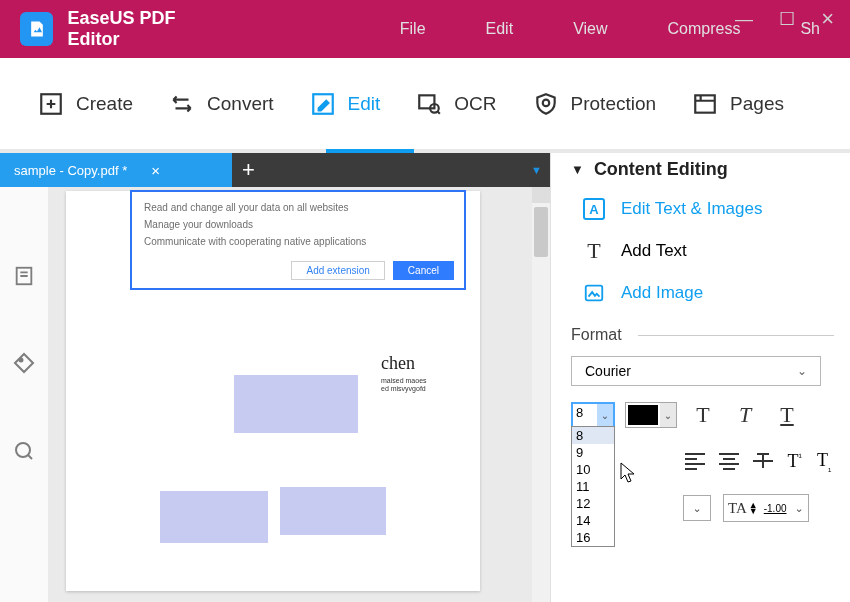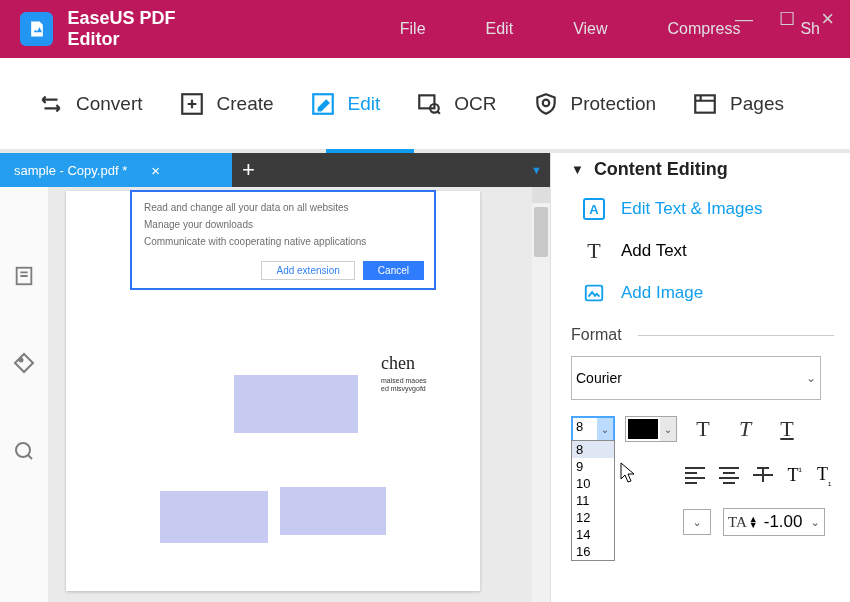--- a/index.html
+++ b/index.html
@@ -28,21 +28,21 @@
 .tab-close { font-size: 15px; cursor: pointer; }
 .tabbar-rest { flex: 1; background: #3b3b3b; display: flex; align-items: center; padding: 0 10px; position: relative; }
 .add-tab { color: #fff; font-size: 22px; cursor: pointer; }
 .tab-arrow { position: absolute; right: 8px; color: #1c91e2; font-size: 11px; }
 
 .doc-area { flex: 1; background: #eaeaea; position: relative; display: flex; }
 .left-rail { width: 48px; background: #fafafa; display: flex; flex-direction: column; align-items: center; padding-top: 78px; gap: 60px; }
 .rail-icon { color: #7d7d7d; cursor: pointer; }
 .page-canvas { flex: 1; position: relative; padding: 4px 0 0 18px; }
 .page { background: #fff; width: 414px; height: 400px; position: relative; box-shadow: 0 1px 3px rgba(0,0,0,.2); }
-.dialog { position: absolute; left: 64px; top: -1px; width: 306px; height: 100px; border: 2px solid #2f74f4; background: #fff; padding: 10px 12px 26px; font-size: 10px; color: #6e6e6e; }
+.dialog { position: absolute; left: 64px; top: -1px; width: 336px; height: 100px; border: 2px solid #2f74f4; background: #fff; padding: 10px 12px 26px; font-size: 10px; color: #6e6e6e; }
 .dialog .line { margin-bottom: 6px; }
 .dlg-btns { position: absolute; right: 10px; bottom: 8px; display: flex; gap: 8px; }
 .dlg-btn { font-size: 10px; padding: 3px 14px; border: 1px solid #cfcfcf; background: #fff; color: #3383f4; cursor: pointer; }
 .dlg-btn.primary { background: #307cff; color: #fff; border-color: #307cff; }
 .sel-box { position: absolute; background: #c7cbf1; }
 .sb1 { left: 168px; top: 184px; width: 124px; height: 58px; }
 .sb2 { left: 94px; top: 300px; width: 108px; height: 52px; }
 .sb3 { left: 214px; top: 296px; width: 106px; height: 48px; }
 .chen { position: absolute; top: 162px; left: 315px; font-family: Georgia, serif; font-size: 18px; color: #222; }
 .chen-sub { position: absolute; top: 186px; left: 315px; font-size: 7px; line-height: 8px; color: #333; width: 46px; word-break: break-all; }
@@ -53,42 +53,42 @@
 .sidepanel { width: 300px; background: #fff; border-left: 1px solid #e1e1e1; padding: 4px 16px 10px 20px; overflow: visible; position: relative; }
 .panel-head { display: flex; align-items: center; gap: 10px; font-size: 18px; font-weight: 700; color: #222; padding: 2px 0 8px; }
 .panel-head .caret { font-size: 13px; }
 .ce-item { display: flex; align-items: center; gap: 16px; padding: 10px 0 10px 12px; font-size: 17px; cursor: pointer; }
 .ce-item.active { color: #109ff0; }
 .ce-item .ci-icon { width: 22px; height: 22px; display: flex; align-items: center; justify-content: center; }
 .ci-icon.active { border: 2px solid #109ff0; border-radius: 3px; color: #109ff0; font-size: 13px; font-weight: 700; }
 .format-head { display: flex; align-items: center; gap: 16px; margin-top: 12px; margin-bottom: 12px; }
 .format-head span { font-size: 16px; color: #444; }
 .format-head hr { flex: 1; border: none; border-top: 1px solid #ccc; }
-.font-select { width: 250px; height: 44px; border: 1px solid #b7b7b7; font-size: 14px; padding: 3px 4px; background: #fff; display: flex; align-items: center; justify-content: space-between; cursor: pointer; gap: 31px; }
+.font-select { width: 250px; height: 30px; border: 1px solid #b7b7b7; font-size: 14px; padding: 3px 13px; background: #fff; display: flex; align-items: center; justify-content: space-between; cursor: pointer; gap: 31px; }
 .font-select .dd { color: #666; font-size: 12px; }
 .row2 { display: flex; gap: 10px; margin-top: 14px; align-items: center; position: relative; }
 .size-sel { width: 44px; height: 26px; border: 2px solid #49a7ff; display: flex; }
 .size-sel .val { flex: 1; padding: 1px 3px; font-size: 13px; }
 .size-sel .dd { width: 16px; background: #bcdcff; color: #555; display: flex; align-items: center; justify-content: center; font-size: 10px; cursor: pointer; }
 .color-sel { width: 52px; height: 26px; border: 1px solid #a6a6a6; display: flex; }
 .color-swatch { flex: 1; margin: 2px; background: #000; }
 .color-sel .dd { width: 16px; background: #e8e8e8; color: #555; display: flex; align-items: center; justify-content: center; font-size: 10px; cursor: pointer; }
 .style-btns { display: flex; gap: 10px; }
 .sbtn { width: 32px; height: 30px; font-family: Georgia, serif; font-size: 22px; color: #333; display: flex; align-items: center; justify-content: center; border: 1px solid transparent; cursor: pointer; }
 .sbtn.italic { font-style: italic; }
 .sbtn.under { text-decoration: underline; }
 .align-row { display: flex; gap: 10px; margin-top: 18px; margin-left: 112px; }
 .abtn { width: 32px; height: 26px; cursor: pointer; display: flex; align-items: center; justify-content: center; }
 .abtn svg { width: 24px; height: 20px; }
 .spacing-row { display: flex; gap: 12px; margin-top: 20px; margin-left: 112px; align-items: center; }
 .sp-dd { width: 28px; height: 26px; border: 1px solid #aaa; display: flex; align-items: center; justify-content: center; font-size: 11px; color: #555; cursor: pointer; }
 .sp-sel { display: flex; align-items: center; gap: 2px; border: 1px solid #aaa; height: 28px; padding: 0 4px; }
 .sp-sel .lbl { font-family: Georgia, serif; font-size: 15px; color: #333; }
 .sp-sel .tick { font-size: 9px; line-height: 6px; display: flex; flex-direction: column; }
-.sp-sel .v { font-size: 17px; margin-left: 4px; }
+.sp-sel .v { font-size: 10px; margin-left: 4px; text-decoration: underline; }
 
 .size-dropdown { position: absolute; left: 0; top: 26px; width: 44px; border: 1px solid #8a8a8a; background: #fff; z-index: 50; }
 .size-dropdown div { font-size: 13px; padding: 1px 4px; cursor: pointer; }
 .size-dropdown div.hl { background: #dfe7f5; }
 .cursor { position: absolute; left: 620px; top: 462px; font-size: 18px; color: #000; pointer-events: none; z-index: 60; }
 </style>
 </head>
 <body>
 
 <div class="titlebar">
@@ -109,31 +109,31 @@
   <div class="win-controls">
     <div class="win-btn">—</div>
     <div class="win-btn">☐</div>
     <div class="win-btn" style="font-size:22px;">×</div>
   </div>
 </div>
 
 <div class="ribbon">
   <div class="ribbon-item">
     <svg class="icon" viewBox="0 0 24 24" fill="none" stroke="#333" stroke-width="2">
+        <rect x="3" y="3" width="18" height="18"></rect>
+        <path d="M12 8v8M8 12h8"></path>
+      </svg>
+    <span>Create</span>
+  </div>
+  <div class="ribbon-item">
+    <svg class="icon" viewBox="0 0 24 24" fill="none" stroke="#333" stroke-width="2">
         <path d="M4 8h14M4 8l3-3M4 8l3 3"></path>
         <path d="M20 16H6M20 16l-3-3M20 16l-3 3"></path>
       </svg>
     <span>Convert</span>
-  </div>
-  <div class="ribbon-item">
-    <svg class="icon" viewBox="0 0 24 24" fill="none" stroke="#333" stroke-width="2">
-        <rect x="3" y="3" width="18" height="18"></rect>
-        <path d="M12 8v8M8 12h8"></path>
-      </svg>
-    <span>Create</span>
   </div>
   <div class="ribbon-item active">
     <svg class="icon" viewBox="0 0 24 24" fill="none" stroke="#0f9df0" stroke-width="2">
         <rect x="3" y="3" width="18" height="18"></rect>
         <path d="M8 16l7-7 2 2-7 7H8v-2z" fill="#0f9df0"></path>
       </svg>
     <span>Edit</span>
     <div class="ribbon-underline" style="left:326px; width:88px;"></div>
   </div>
   <div class="ribbon-item">

